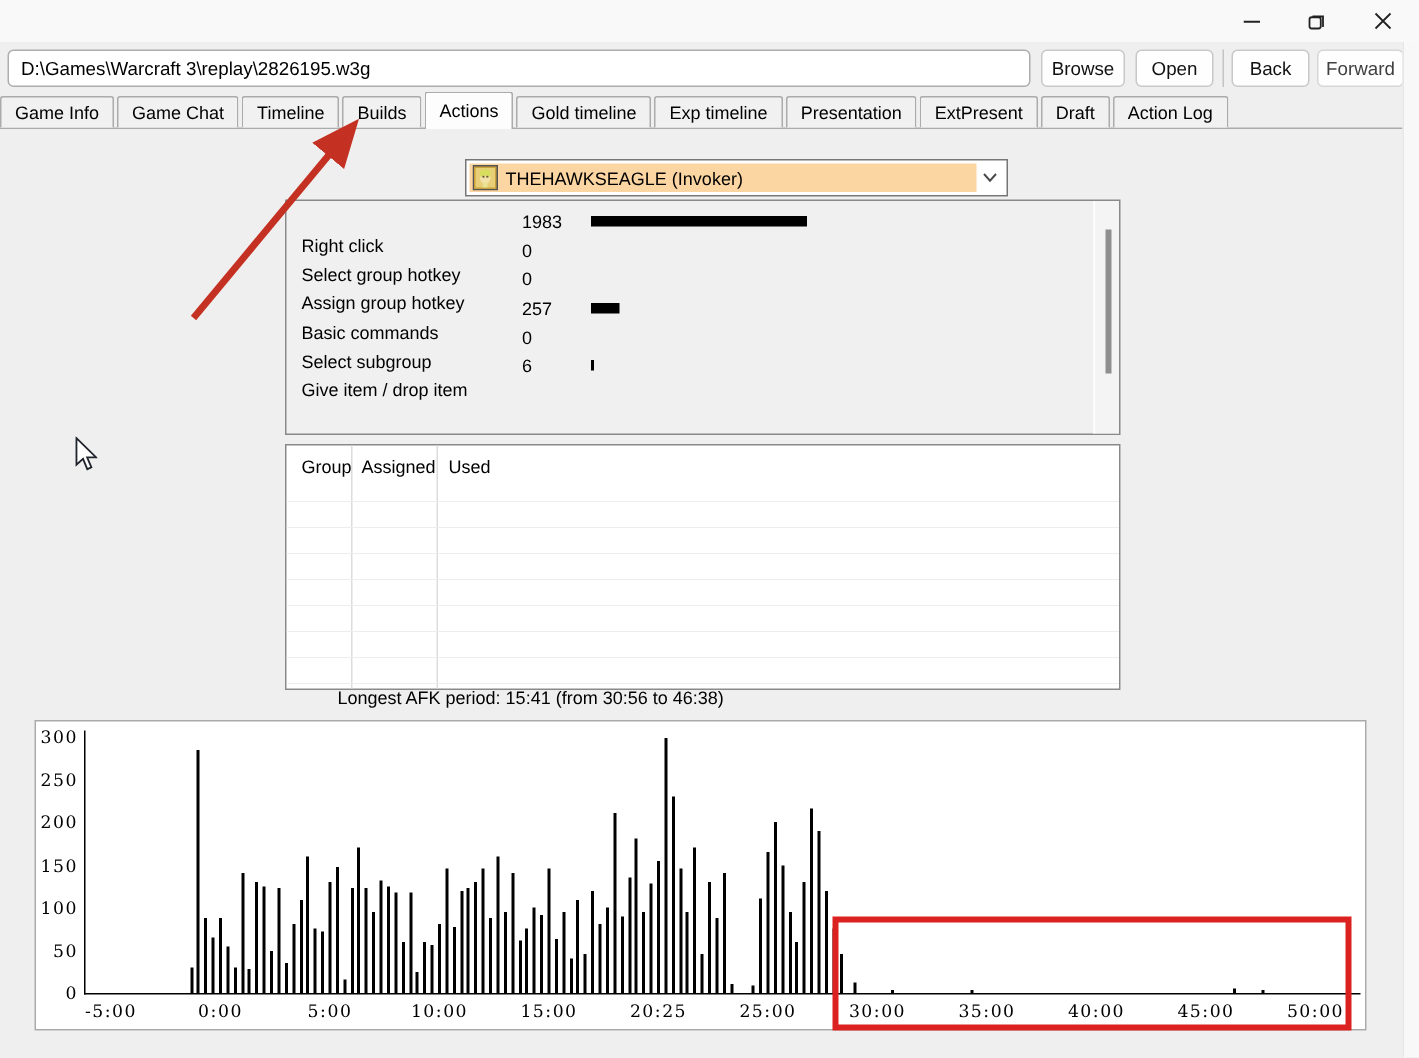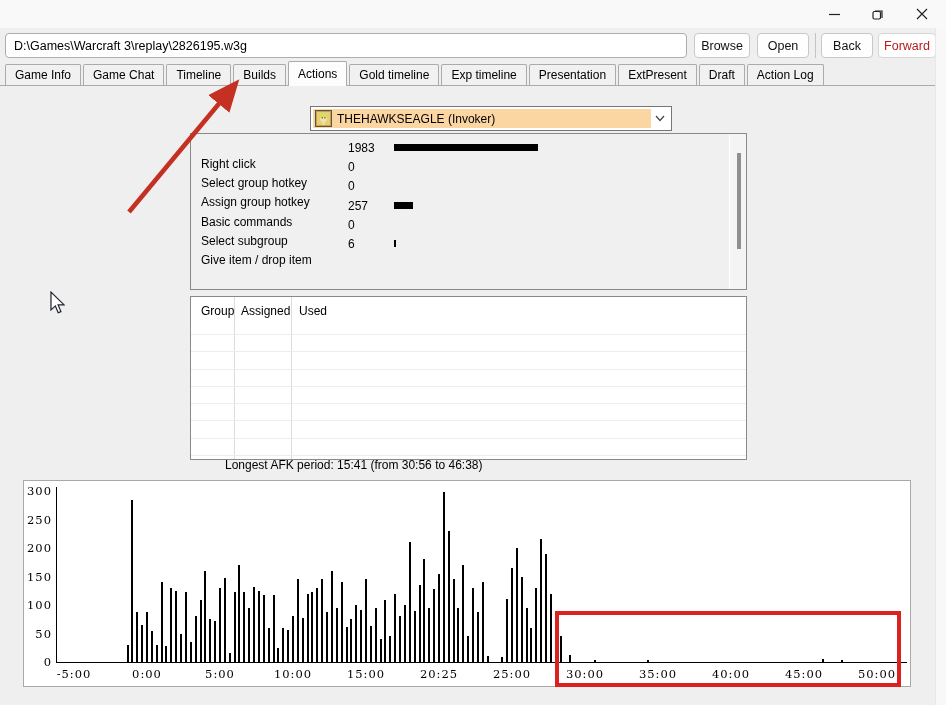--- a/index.html
+++ b/index.html
@@ -19,26 +19,26 @@
     position:absolute; left:5px; top:33px; width:682px; height:25px;
     border:1px solid #ADADAD; border-radius:4px; background:#FFF;
     padding:0 8px; font:12.5px "Liberation Sans", sans-serif; color:#000;
   }
   .btn {
     position:absolute; top:33px; height:25px;
     background:#FEFEFE; border:1px solid #C8C8C8; border-radius:4px;
     font:12.5px "Liberation Sans", sans-serif; color:#111;
     display:flex; align-items:center; justify-content:center; cursor:default;
   }
-  .btn.disabled { color:#b91c1c; border-color:#D6D6D6; }
+  .btn.disabled { color:#404040; border-color:#D6D6D6; }
   .vsep { position:absolute; left:815px; top:33px; width:1px; height:25px; background:#C4C4C4; }
   
   .tabstrip {
     position:absolute; left:0; top:62px; width:946px; height:24px;
-    display:flex; align-items:flex-end; padding-left:5px;
+    display:flex; align-items:flex-end; 
     border-bottom:1px solid #ABABAB;
   }
   .tab {
     height:21px; padding:3px 9px 2px; margin-right:2px;
     background:#F1F1F1; border:1px solid #ABABAB; border-bottom:none;
     border-radius:2px 2px 0 0; white-space:nowrap; cursor:default;
   }
   .tab.selected {
     height:25px; padding-top:5px; background:#FDFDFD;
     margin-bottom:-1px; position:relative; z-index:3;

